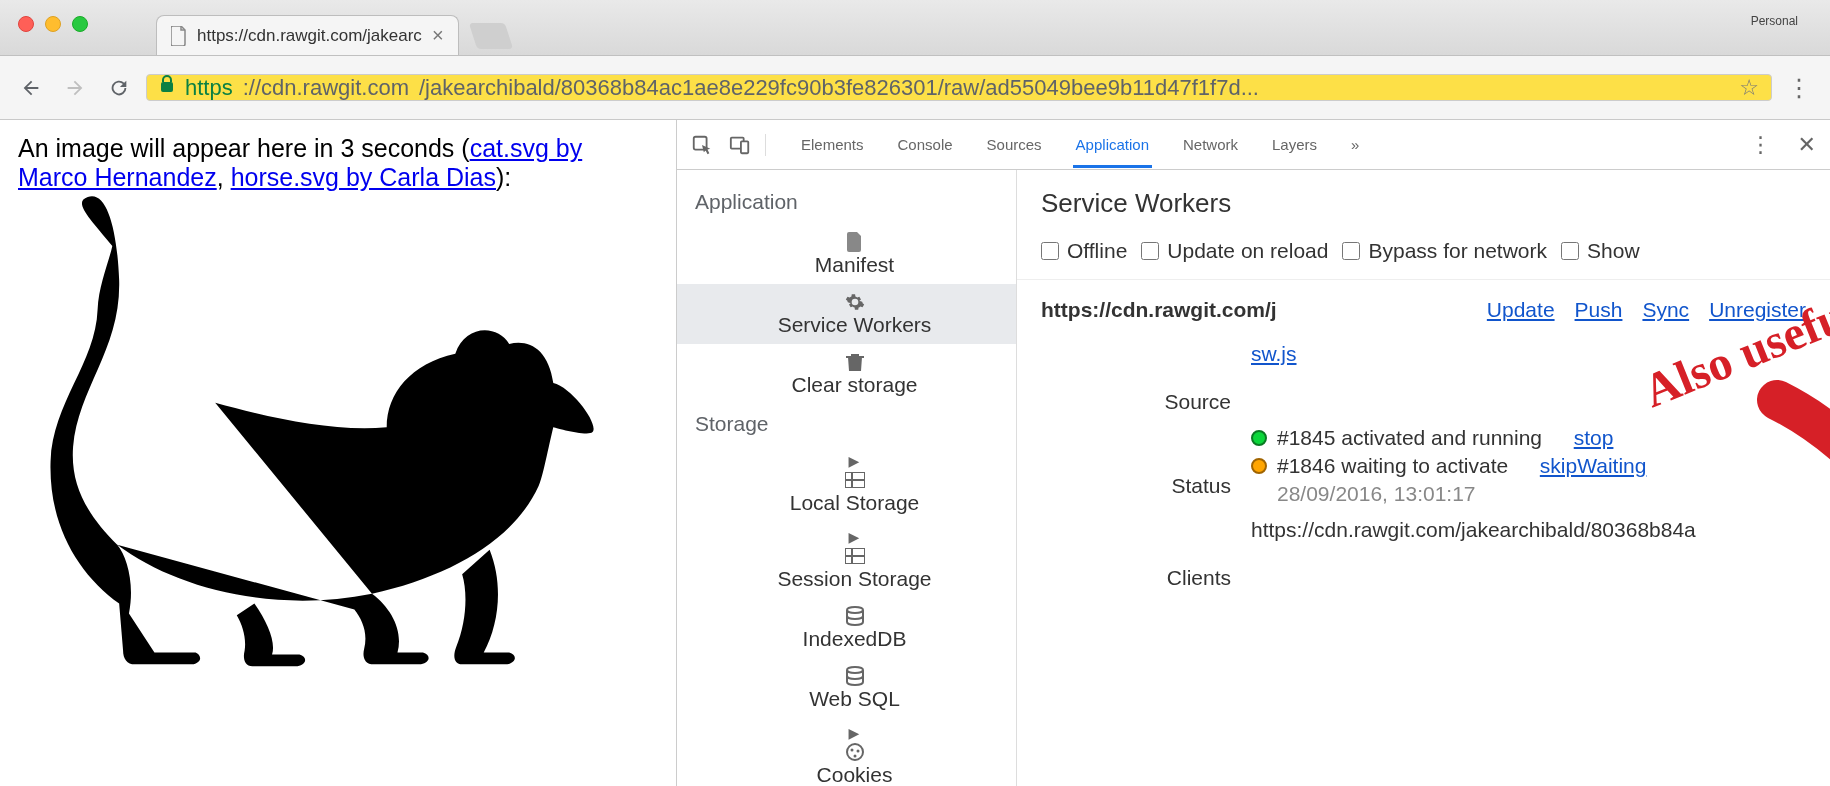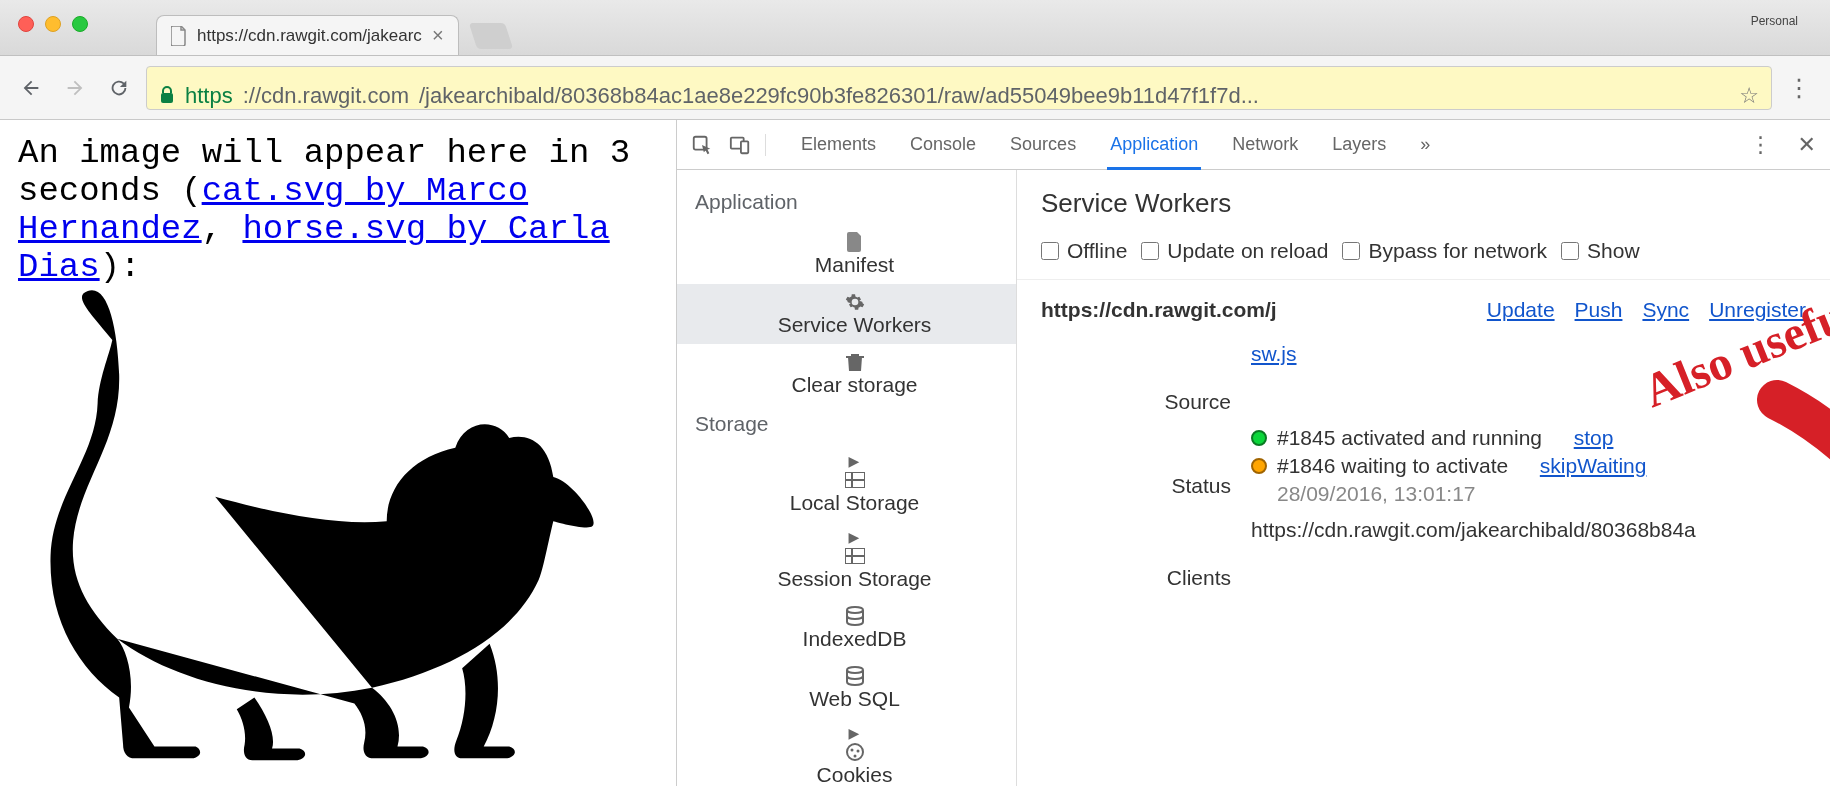--- a/index.html
+++ b/index.html
@@ -14,38 +14,38 @@
   .dot.green { background: #28c940; border: 1px solid #1aab29; }
   .tabs { display: flex; align-items: flex-end; margin-left: 140px; height: 100%; }
   .tab { background: #f5f5f5; height: 40px; display: flex; align-items: center; padding: 0 14px; border-top-left-radius: 8px; border-top-right-radius: 8px; border: 1px solid #bdbdbd; border-bottom: none; font-size: 17px; color: #333; gap: 10px; }
   .tab-close { color: #777; font-size: 20px; cursor: pointer; }
   .newtab { width: 36px; height: 26px; background: #cfcfcf; margin-left: 14px; margin-bottom: 6px; border-radius: 4px; transform: skewX(18deg); }
   .personal { position: absolute; right: 32px; top: 14px; font-size: 12px; color: #444; }
   
   .chrome-toolbar { height: 64px; background: #f5f5f5; display: flex; align-items: center; padding: 0 14px; gap: 10px; border-bottom: 1px solid #c9c9c9; }
   .nav-btn { width: 34px; height: 34px; display: flex; align-items: center; justify-content: center; color: #6b6b6b; font-size: 26px; cursor: pointer; }
   .nav-btn.disabled { color: #bfbfbf; }
-  .omnibox { flex: 1; height: 44px; background: #fef9c3; border: 1px solid #ccc; border-radius: 4px; display: flex; align-items: flex-end; padding: 0 12px; gap: 10px; font-size: 22px; overflow: hidden; white-space: nowrap; }
+  .omnibox { flex: 1; height: 27px; background: #fde047; border: 1px solid #ccc; border-radius: 4px; display: flex; align-items: flex-start; padding: 0 12px; gap: 10px; font-size: 22px; overflow: hidden; white-space: nowrap; }
   .lock { color: #0b8043; font-size: 18px; }
   .url-secure { color: #0b8043; }
   .url-rest { color: #5f6368; }
   .star { color: #777; font-size: 22px; margin-left: auto; }
   .kebab { width: 34px; display: flex; align-items: center; justify-content: center; font-size: 24px; color: #666; }
   
   
   .content { display: flex; height: 666px; }
-  .page { width: 676px; padding: 14px 18px; font-family: Liberation Mono, monospace; font-size: 34px; }
+  .page { width: 676px; padding: 14px 18px; font-family: Liberation Sans, sans-serif; font-size: 25px; }
   .page a { color: #0000ee; text-decoration: underline; }
   .cat { width: 610px; height: 490px; }
   
   
   .devtools { flex: 1; display: flex; flex-direction: column; border-left: 1px solid #ccc; background: #fff; font-size: 19px; color: #333; }
   .dt-tabs { height: 50px; display: flex; align-items: center; border-bottom: 1px solid #ccc; padding: 0 14px; gap: 28px; position: relative; }
   .dt-picker { display: flex; gap: 16px; padding-right: 14px; border-right: 1px solid #ddd; margin-right: 4px; }
-  .dt-tab { color: #666; font-size: 18px; cursor: pointer; padding: 12px 3px; }
+  .dt-tab { color: #666; font-size: 15px; cursor: pointer; padding: 12px 3px; }
   .dt-tab.active { color: #1a73e8; border-bottom: 3px solid #1a73e8; margin-bottom: -2px; }
   .dt-right { margin-left: auto; display: flex; gap: 26px; color: #666; font-size: 22px; align-items: center; }
   
   .dt-body { flex: 1; display: flex; overflow: hidden; }
   .dt-sidebar { width: 340px; border-right: 1px solid #ddd; padding: 12px 0; overflow-y: hidden; }
   .sb-section { font-size: 21px; color: #5f6368; padding: 8px 18px 10px; }
   .sb-item { display: flex; align-items: center; padding: 7px 18px 7px 34px; font-size: 21px; color: #333; cursor: pointer; flex-direction: column; }
   .sb-item .tri { width: 12px; color: #666; font-size: 14px; }
   .sb-item .noico { width: 12px; }
   .sb-icon { width: 22px; height: 22px; display: inline-flex; align-items: center; justify-content: center; color: #666; }

